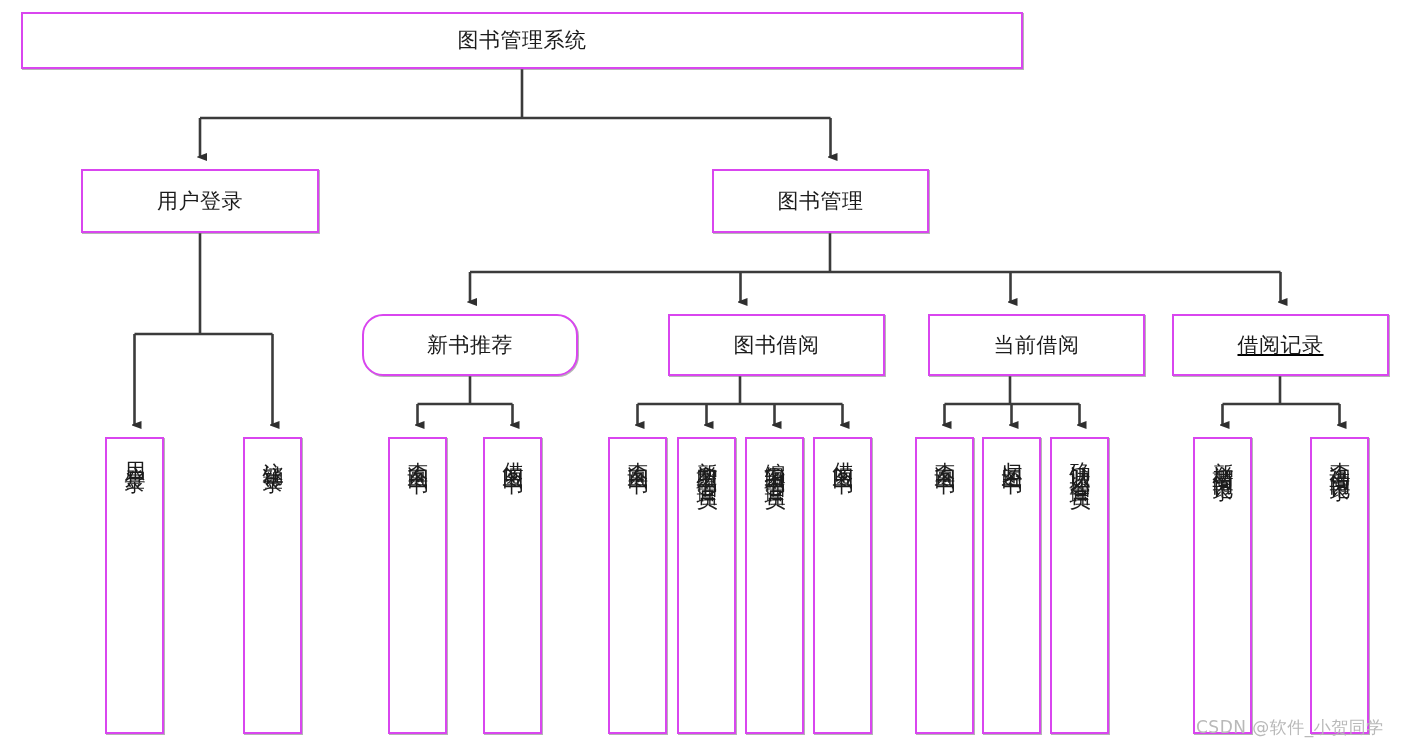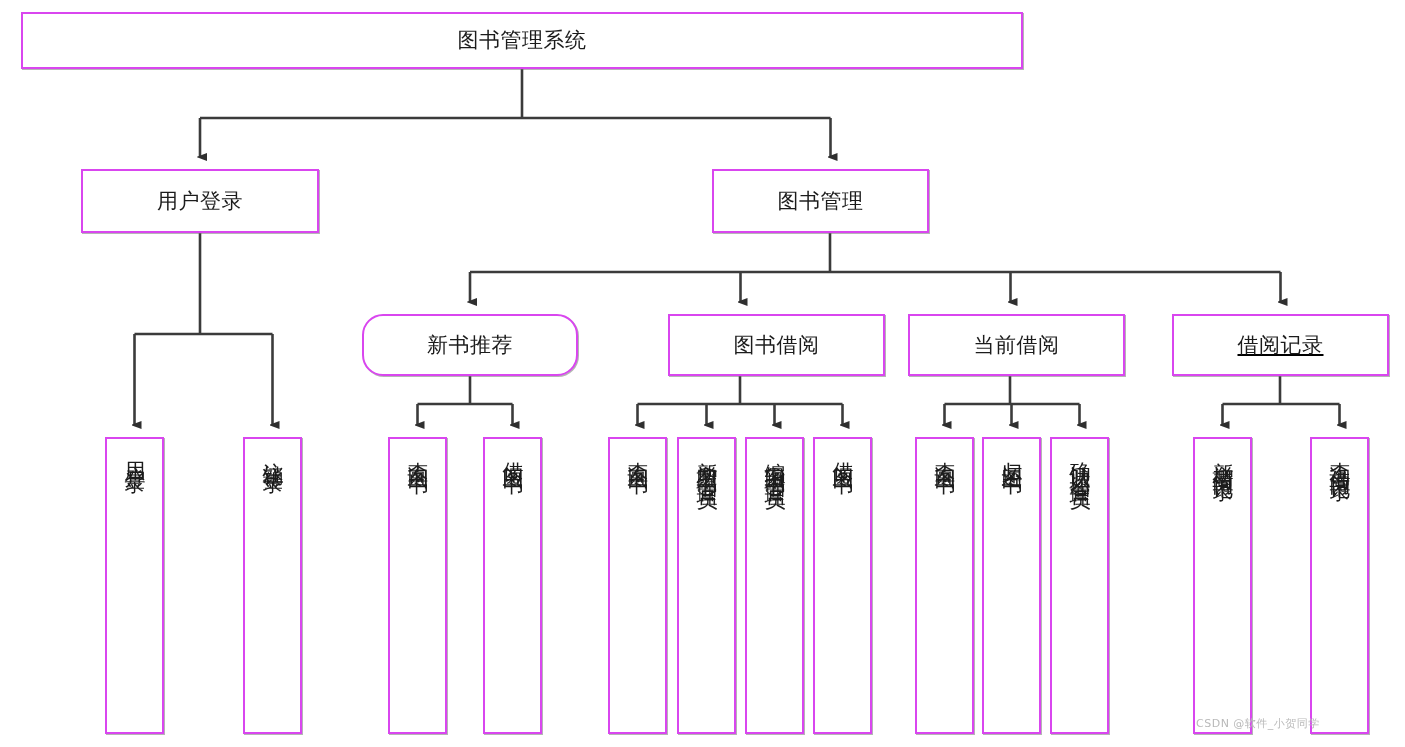--- a/index.html
+++ b/index.html
@@ -52,21 +52,21 @@
     writing-mode: vertical-rl;
     text-orientation: upright;
     font-size: 21px;
     line-height: 1.0;
     letter-spacing: 4px;
     white-space: nowrap;
   }
   .watermark {
     position: absolute;
     color: #b9b9b9;
-    font-size: 11px;
+    font-size: 17px;
     letter-spacing: 0.5px;
     white-space: nowrap;
     user-select: none;
   }
 </style>
 </head>
 <body>
 
 <div id="canvas">
 
@@ -122,21 +122,21 @@
       </div>
       <div class="node" style="left: 712px; top: 169px; width: 217px; height: 64px;">
         <span class="label">图书管理</span>
       </div>
       <div class="node" style="left: 362px; top: 314px; width: 216px; height: 62px; border-radius: 21px;">
         <span class="label">新书推荐</span>
       </div>
       <div class="node" style="left: 632px; top: 314px; width: 217px; height: 62px; margin-left: 36px;">
         <span class="label">图书借阅</span>
       </div>
-      <div class="node" style="left: 908px; top: 314px; width: 217px; height: 62px;">
+      <div class="node" style="left: 928px; top: 314px; width: 217px; height: 62px;">
         <span class="label">当前借阅</span>
       </div>
       <div class="node" style="left: 1172px; top: 314px; width: 217px; height: 62px; text-decoration: underline;">
         <span class="label">借阅记录</span>
       </div>
       <div class="node vertical" style="left: 105px; top: 437px; width: 59px; height: 297px;">
         <span class="label">用户登录</span>
       </div>
       <div class="node vertical" style="left: 243px; top: 437px; width: 59px; height: 297px;">
         <span class="label">注销登录</span>

